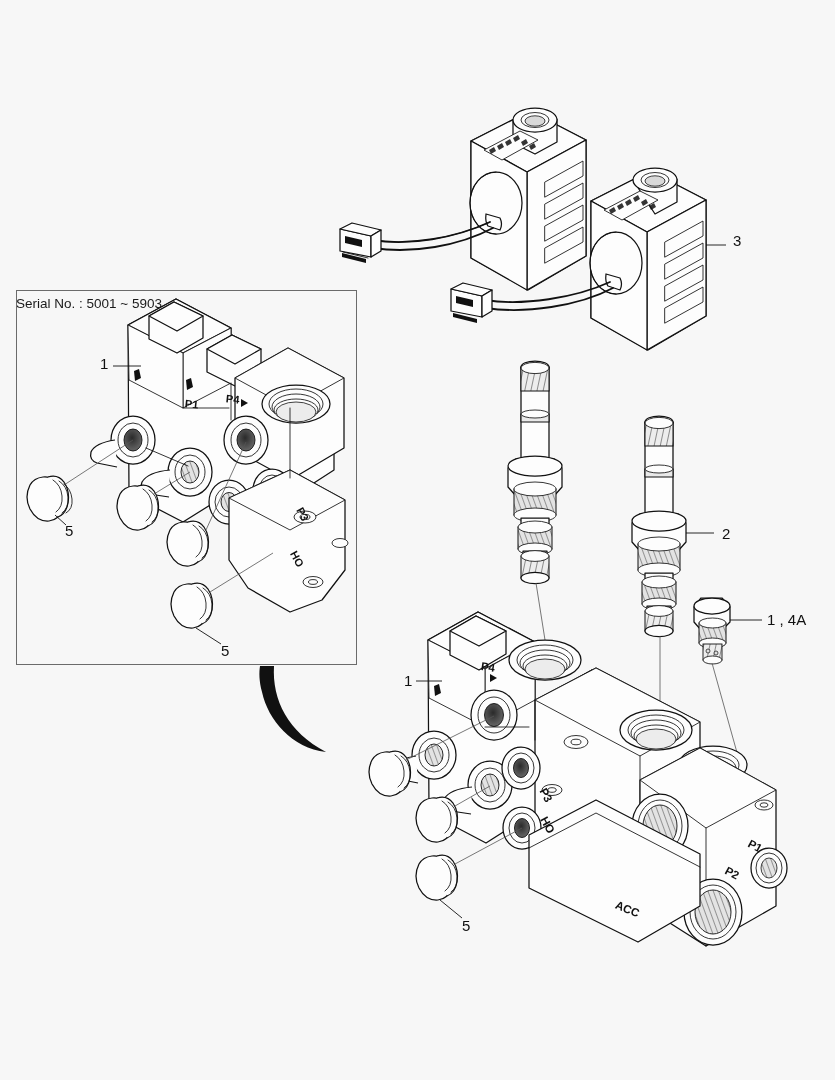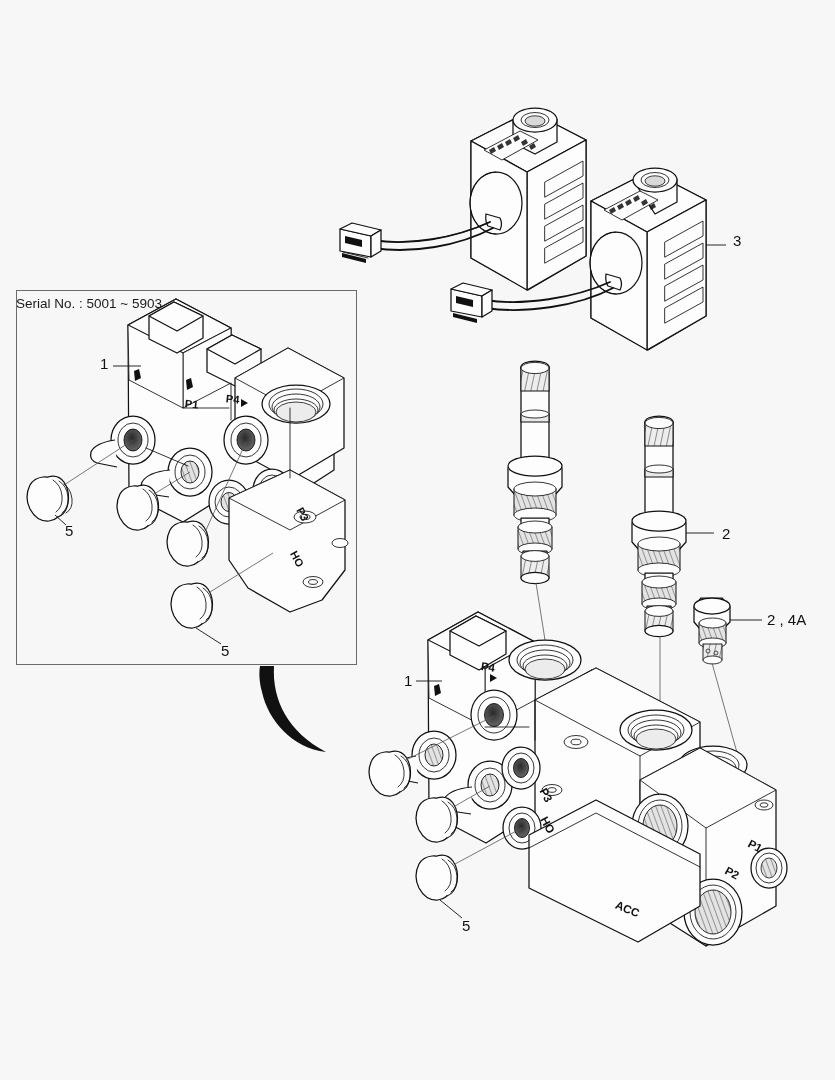--- a/index.html
+++ b/index.html
@@ -483,21 +483,21 @@
 <div class="callout-text" style="left:65px;top:522px;">5</div>
 <div class="callout-text" style="left:221px;top:642px;">5</div>
 
 <div class="callout-text" style="left:185px;top:398px;font-size:11px;font-weight:bold;transform:rotate(6deg);">P1</div>
 <div class="callout-text" style="left:226px;top:393px;font-size:11px;font-weight:bold;transform:rotate(6deg);">P4</div>
 <div class="callout-text" style="left:296px;top:508px;font-size:11px;font-weight:bold;transform:rotate(62deg);">P3</div>
 <div class="callout-text" style="left:289px;top:553px;font-size:11px;font-weight:bold;transform:rotate(62deg);">HO</div>
 
 <div class="callout-text" style="left:733px;top:232px;">3</div>
 <div class="callout-text" style="left:722px;top:525px;">2</div>
-<div class="callout-text" style="left:767px;top:611px;">2 , 4A</div>
+<div class="callout-text" style="left:767px;top:611px;">1 , 4A</div>
 <div class="callout-text" style="left:404px;top:672px;">1</div>
 <div class="callout-text" style="left:462px;top:917px;">5</div>
 
 <div class="callout-text" style="left:481px;top:661px;font-size:11.5px;font-weight:bold;transform:rotate(8deg);">P4</div>
 <div class="callout-text" style="left:539px;top:789px;font-size:11.5px;font-weight:bold;transform:rotate(62deg);">P3</div>
 <div class="callout-text" style="left:539px;top:819px;font-size:11.5px;font-weight:bold;transform:rotate(62deg);">HO</div>
 <div class="callout-text" style="left:748px;top:840px;font-size:11.5px;font-weight:bold;transform:rotate(28deg);">P1</div>
 <div class="callout-text" style="left:725px;top:867px;font-size:11.5px;font-weight:bold;transform:rotate(28deg);">P2</div>
 <div class="callout-text" style="left:615px;top:903px;font-size:11.5px;font-weight:bold;transform:rotate(22deg);">ACC</div>
 

